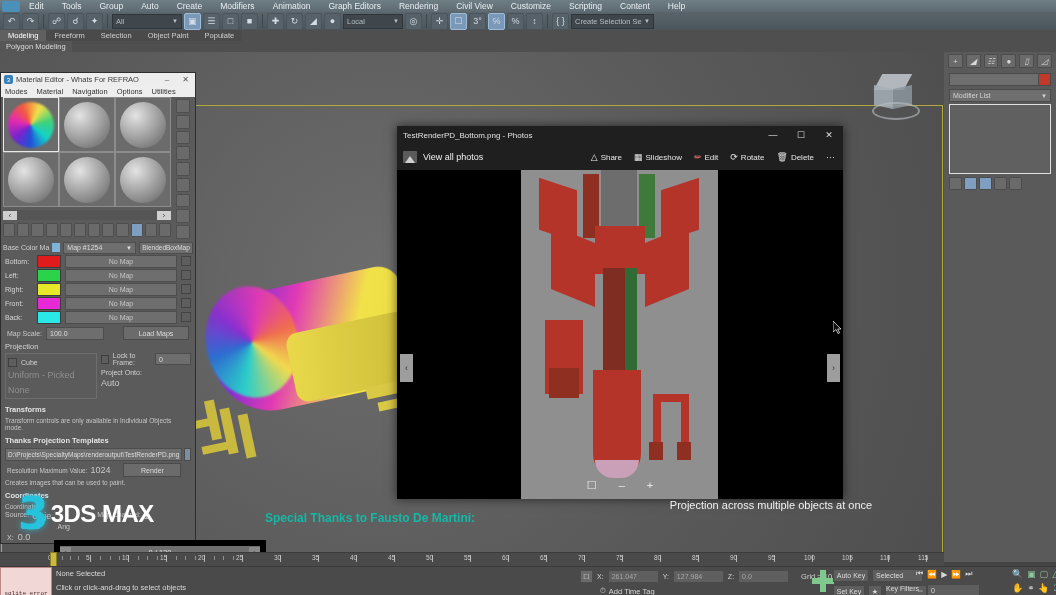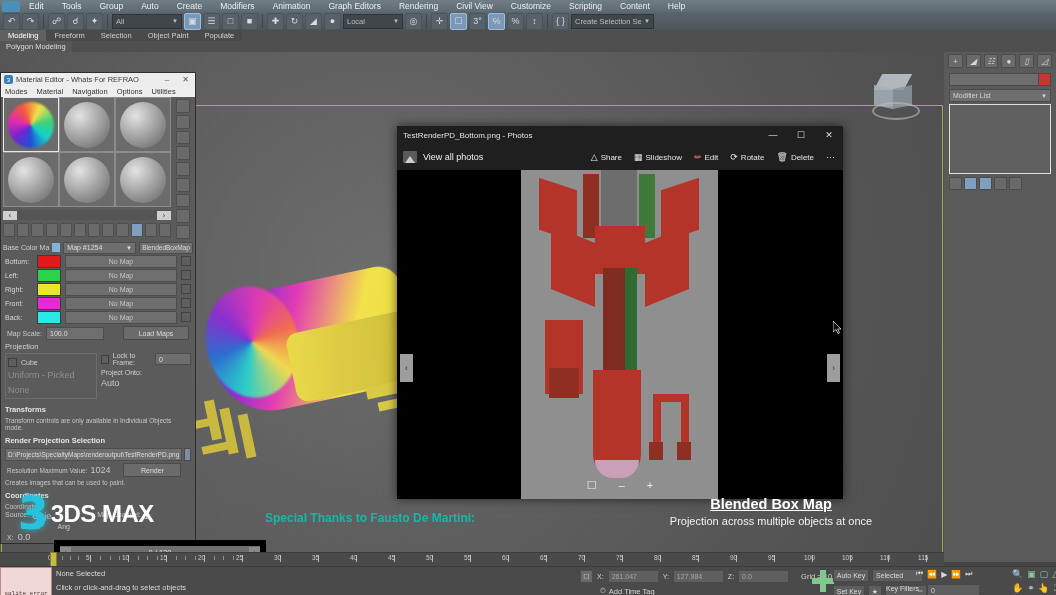--- a/index.html
+++ b/index.html
@@ -459,21 +459,21 @@
             <span class="fld" style="width:34px">0</span>
           </div>
           <div style="font-size:7px;color:#d0d0d0;margin-top:4px;">Project Onto:</div>
           <div class="fld" style="height:11px;margin-top:2px;">Auto</div>
         </div>
       </div>
 
       <div class="sect" style="margin-top:4px">Transforms</div>
       <div class="note">Transform controls are only available in Individual Objects mode.</div>
 
-      <div class="sect" style="margin-top:2px">Render Projection Selection</div>
+      <div class="sect" style="margin-top:2px">Thanks Projection Templates</div>
       <div style="display:flex;align-items:center;gap:2px;padding:0 4px;">
         <div class="pathfld" style="flex:1;margin:1px 0;">D:\Projects\SpecialtyMaps\renderoutput\TestRenderPD.png</div>
         <div style="width:11px;height:11px;background:#7d8da0;border:1px solid #4a4a4a;"></div>
       </div>
       <div style="display:flex;align-items:center;gap:3px;padding:1px 6px;">
         <span style="font-size:6.5px">Resolution Maximum Value:</span>
         <span class="fld" style="width:30px;height:11px;">1024</span>
         <span class="mapscale" style="padding:0;margin:0;">
             <span class="btn" style="width:56px">Render</span>
           </span>
@@ -576,21 +576,20 @@
         <span>+</span>
       </div>
     </div>
   </div>
   <svg class="cursor" viewBox="0 0 9 13">
     <polygon points="0,0 0,11 3,8.5 5,12.5 6.6,11.8 4.7,8 8,8" fill="#111" stroke="#fff" stroke-width="0.7"></polygon>
   </svg>
 
   <div class="callout-l">Special Thanks to Fausto De Martini:</div>
   <div class="callout-r">
-    <div class="t">Blended Box Map</div>
     <div class="s">Projection across multiple objects at once</div>
   </div>
 
   <div class="cmdpanel">
     <div class="cmd-tabs">
       <i>+</i>
       <i>◢</i>
       <i>☷</i>
       <i>●</i>
       <i>▯</i>

